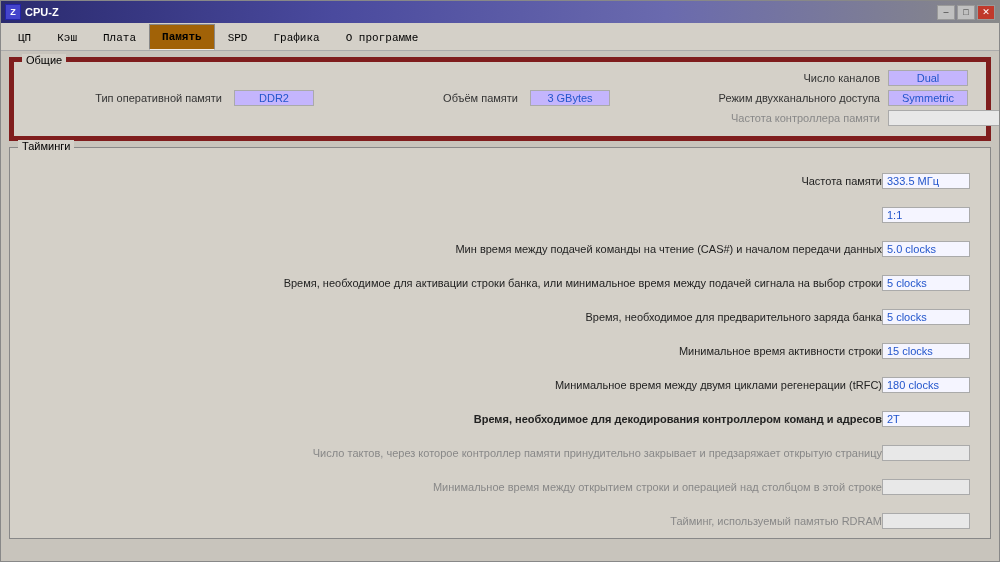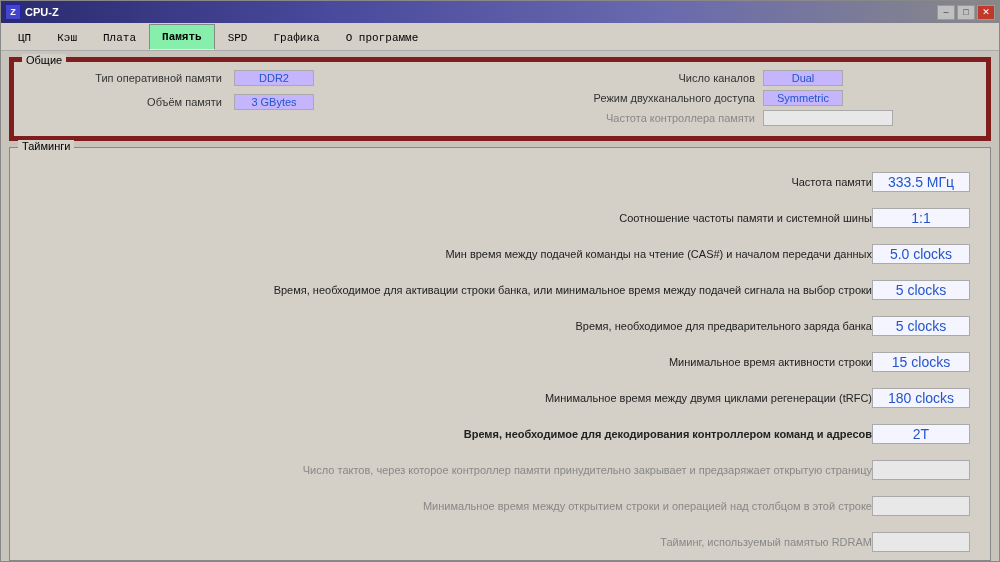--- a/index.html
+++ b/index.html
@@ -84,21 +84,21 @@
       border-bottom: none;
       font-size: 11px;
       color: #000;
       display: flex;
       align-items: center;
       margin-top: 2px;
       background: #d4d0c8;
       font-family: Liberation Mono, monospace;
     }
     .tab.active {
-      background: #86efac;
+      background: #a16207;
       border-color: #888;
       border-bottom: 1px solid #f0ece8;
       margin-top: 1px;
       font-weight: bold;
     }
     .content {
       flex: 1;
       background: #c8c4bc;
       padding: 6px 8px;
       overflow: hidden;
@@ -161,24 +161,24 @@
       font-size: 11px;
       line-height: 1.3;
     }
     .timing-label.disabled {
       color: #888;
     }
     .timing-value {
       border: 1px solid #aaa;
       background: #f5f5ff;
       padding: 1px 4px;
-      width: 98px;
-      text-align: center;
+      width: 88px;
+      text-align: left;
       color: #2255cc;
-      font-size: 14px;
+      font-size: 11px;
       flex-shrink: 0;
     }
     .timing-value.empty {
       background: #e8e8e8;
       color: transparent;
     }
     .group-box-timings {
       border: 1px solid #888;
       background: #d4d0c8;
       position: relative;
@@ -222,21 +222,21 @@
     <div class="tab">Графика</div>
     <div class="tab">О программе</div>
   </div>
 
   <div class="content">
 
     <div class="group-box">
       <span class="group-label">Общие</span>
       <div style="display:flex; gap:30px; padding-top:4px;">
 
-        <div style="flex:1; display:flex; flex-direction:column; gap:4px;">
+        <div style="flex:1; display:flex; gap:4px;">
           <div class="info-row">
             <span class="info-label" style="width:200px;">Тип оперативной памяти</span>
             <div style="width:12px;"></div>
             <span class="info-value">DDR2</span>
           </div>
           <div class="info-row">
             <span class="info-label" style="width:200px;">Объём памяти</span>
             <div style="width:12px;"></div>
             <span class="info-value">3 GBytes</span>
           </div>
@@ -265,21 +265,20 @@
     <div class="group-box-timings">
       <span class="group-label-timings">Тайминги</span>
       <div class="timings-section">
 
         <div class="timing-row">
           <span class="timing-label">Частота памяти</span>
           <span class="timing-value">333.5 МГц</span>
         </div>
 
         <div class="timing-row">
-          <span class="timing-label">Соотношение частоты памяти и системной шины</span>
           <span class="timing-value">1:1</span>
         </div>
 
         <div class="timing-row">
           <span class="timing-label">Мин время между подачей команды на чтение (CAS#) и началом передачи данных</span>
           <span class="timing-value">5.0 clocks</span>
         </div>
 
         <div class="timing-row">
           <span class="timing-label">Время, необходимое для активации строки банка, или минимальное время между подачей сигнала на выбор строки</span>

